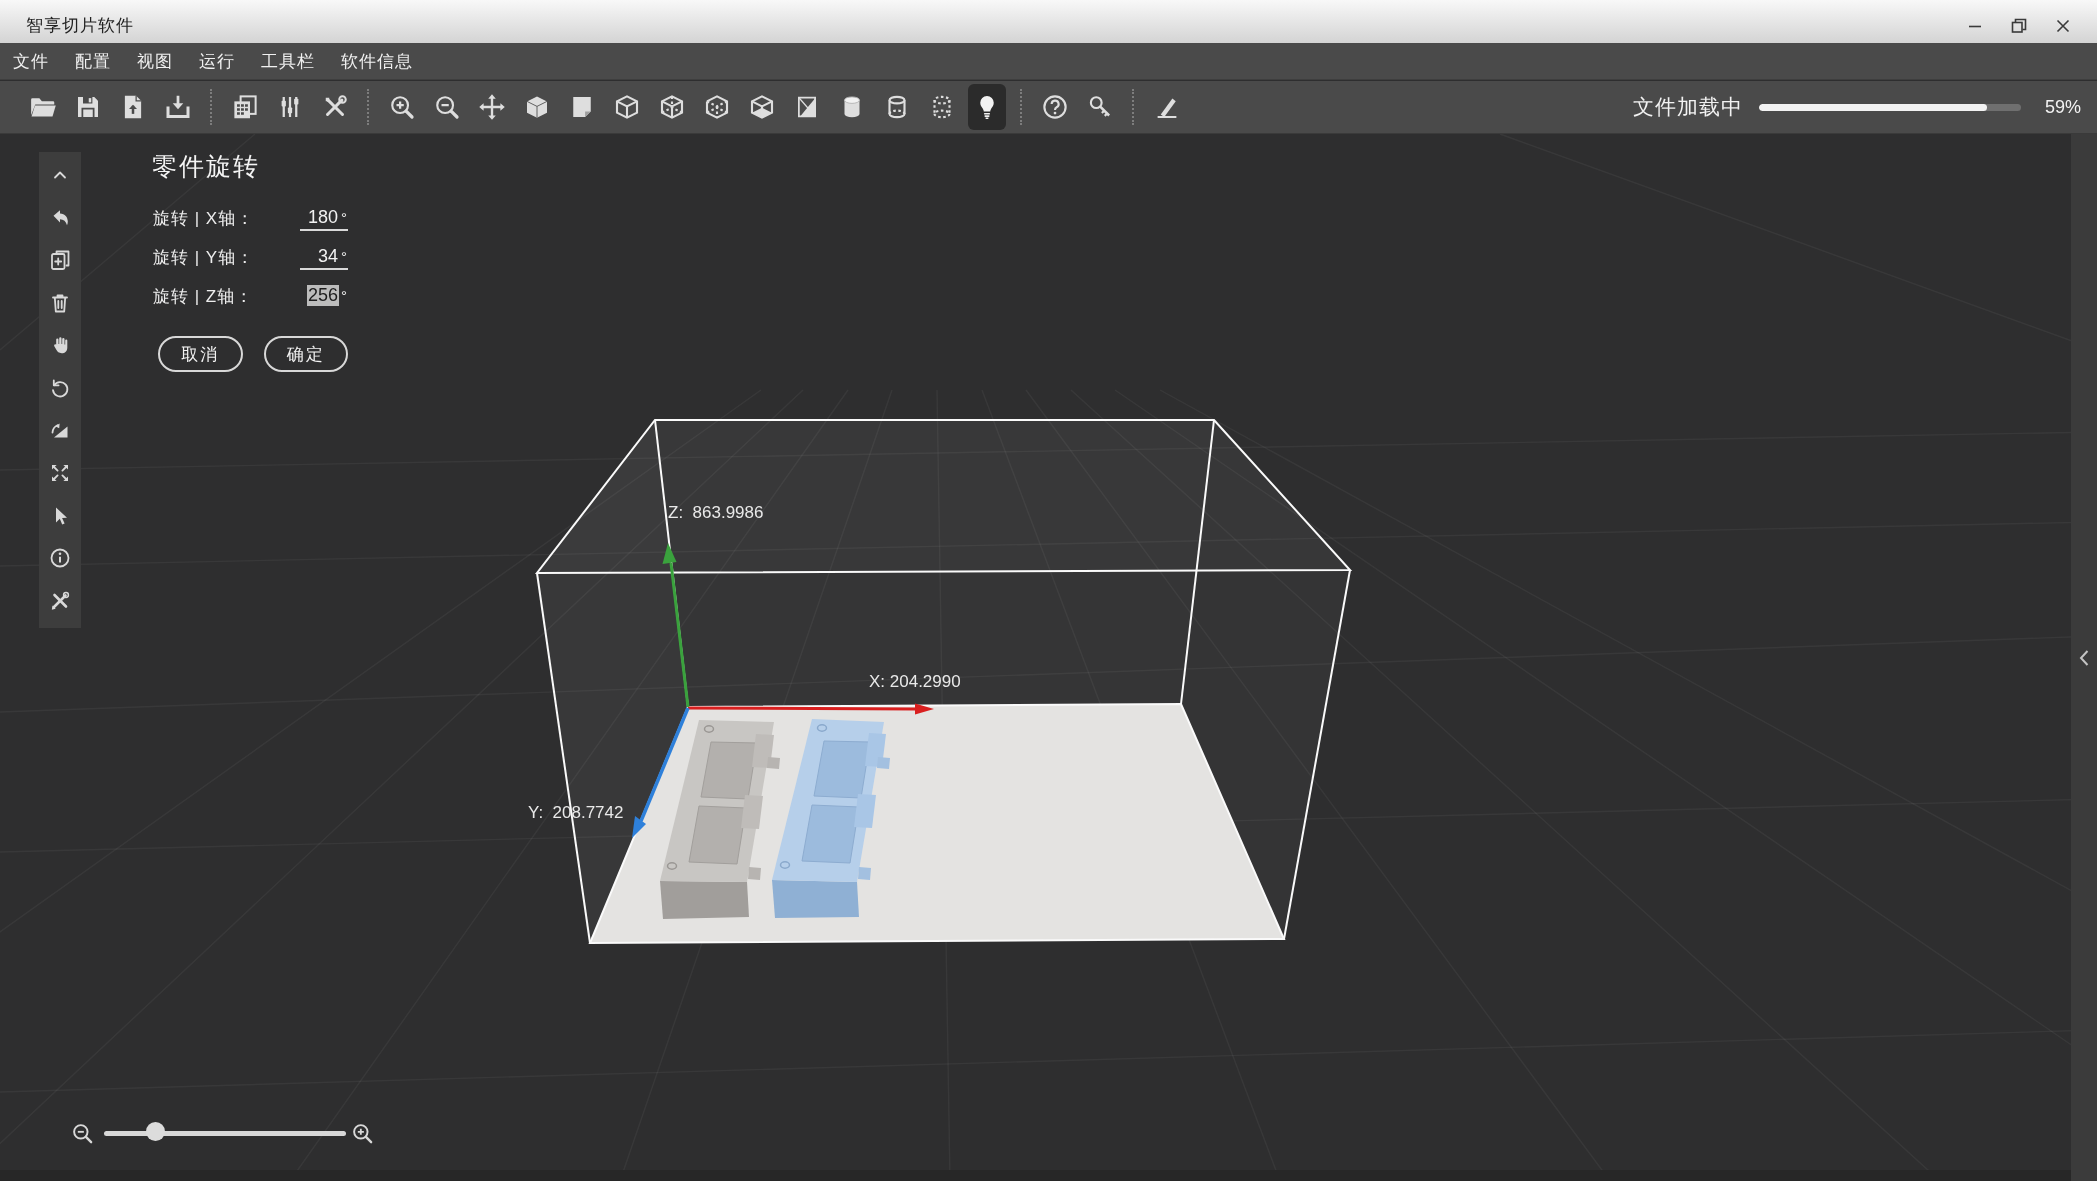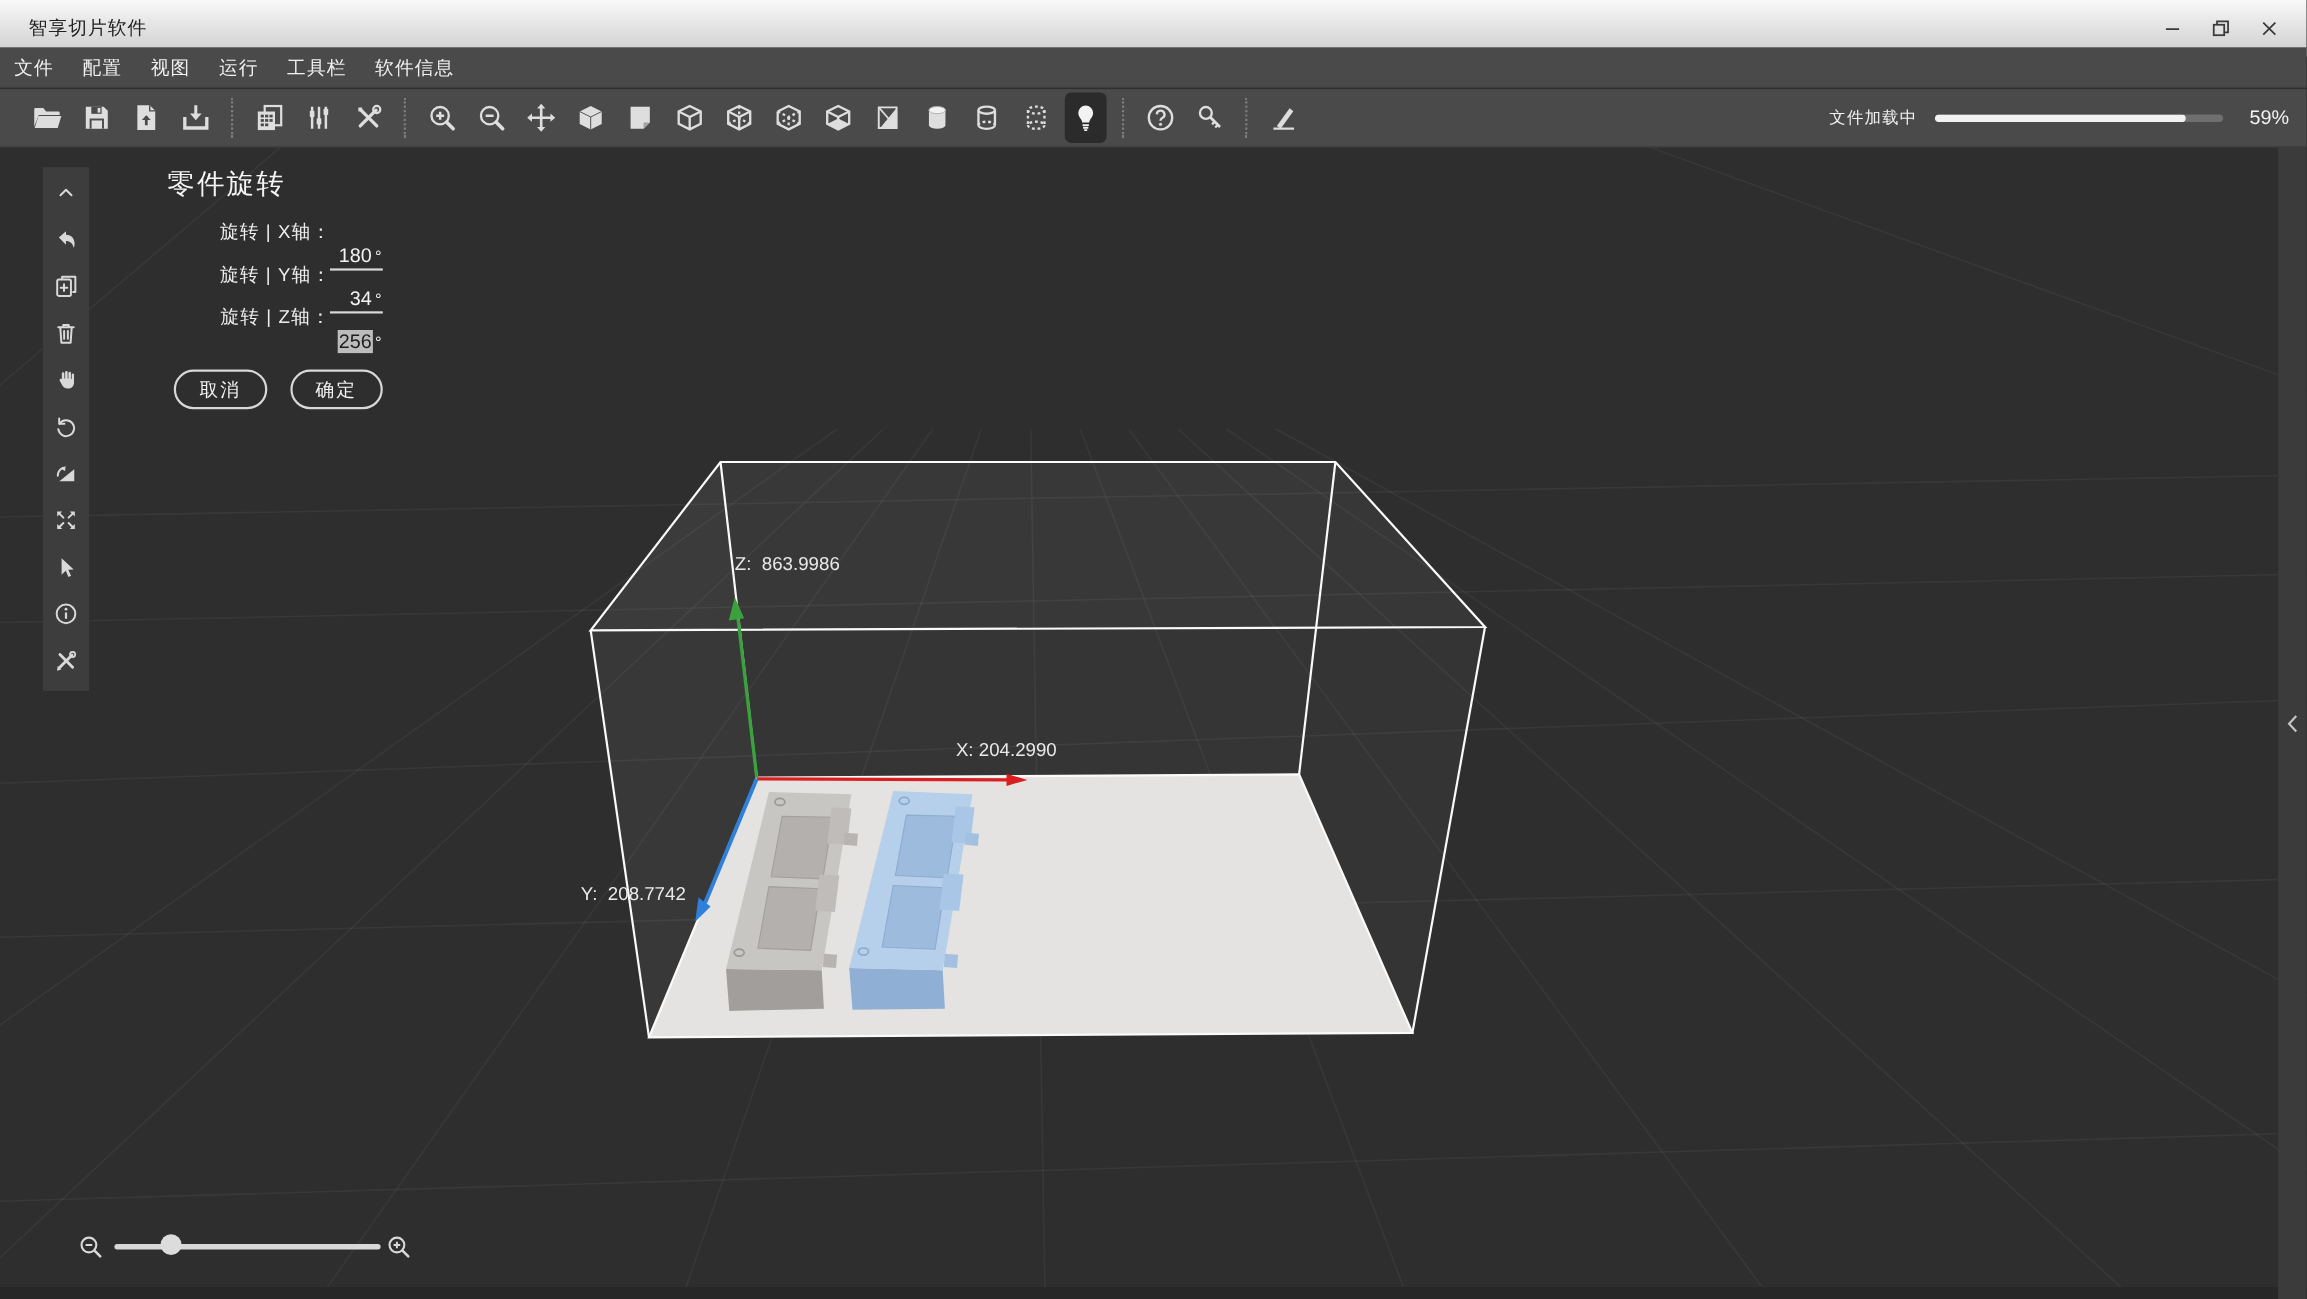--- a/index.html
+++ b/index.html
@@ -40,21 +40,21 @@
     display:flex; align-items:center; padding-left:20px;
     z-index:30;
   }
   .tbtn { width:45px; height:46px; flex:none; display:flex; align-items:center; justify-content:center; border-radius:6px; }
   .tbtn svg { width:30px; height:30px; }
   .tbtn.active { background:#2b2b2b; width:38px; margin:0 4px; }
   .tsep { flex:none; height:36px; border-left:2px dotted #7d7d7d; margin:0 10px; }
   .ticon-s { stroke:#dedede; fill:none; stroke-width:1.7; }
   .ticon-f { fill:#dedede; stroke:none; }
   .progress-area { margin-left:auto; display:flex; align-items:center; gap:16px; margin-right:16px; }
-  .loading-label { color:#f2f2f2; font-size:15px; letter-spacing:1px; }
+  .loading-label { color:#f2f2f2; font-size:21px; letter-spacing:1px; }
   .progress-track { width:262px; height:7px; background:#6f6f6f; border-radius:4px; overflow:hidden; }
   .progress-fill { height:100%; width:0%; background:#f2f2f2; border-radius:4px; }
   .progress-text { color:#f2f2f2; font-size:18px; min-width:44px; text-align:right; }
 
   
   .scene-svg { position:absolute; left:0; top:0; z-index:1; }
 
   .side-toolbar {
     position:absolute; left:39px; top:152px; width:42px; height:476px;
     background:#3d3d3d; z-index:10;
@@ -62,21 +62,21 @@
     justify-content:space-between; padding:8px 0 12px;
   }
   .sbtn { width:34px; height:30px; display:flex; align-items:center; justify-content:center; }
   .sbtn svg { width:24px; height:24px; }
   .sicon-s { stroke:#d9d9d9; fill:none; stroke-width:1.8; stroke-linecap:round; stroke-linejoin:round; }
   .sicon-f { fill:#d9d9d9; stroke:none; }
 
   .rotate-panel { position:absolute; left:150px; top:150px; width:198px; z-index:10; }
   .panel-title { font-size:25px; color:#f5f5f5; letter-spacing:2px; margin-left:2px; }
   .rot-rows { margin-top:16px; }
-  .rot-row { display:flex; align-items:center; height:39px;flex-direction:column; }
+  .rot-row { display:flex; align-items:center; height:39px; }
   .rot-label { font-size:17px; color:#ededed; letter-spacing:1px; margin-left:3px; }
   .rot-field {
     margin-left:auto; min-width:48px; border-bottom:2px solid #d9d9d9;
     display:flex; justify-content:flex-end; align-items:baseline;
     padding:0 1px 1px 4px; font-size:18px; color:#f2f2f2;
   }
   .rot-row.no-underline .rot-field { border-bottom-color:transparent; }
   .rot-value { padding:0 1px; }
   .rot-value.selected { background:#bcbcbc; color:#1d1d1d; }
   .rot-unit { font-size:15px; margin-left:2px; }

